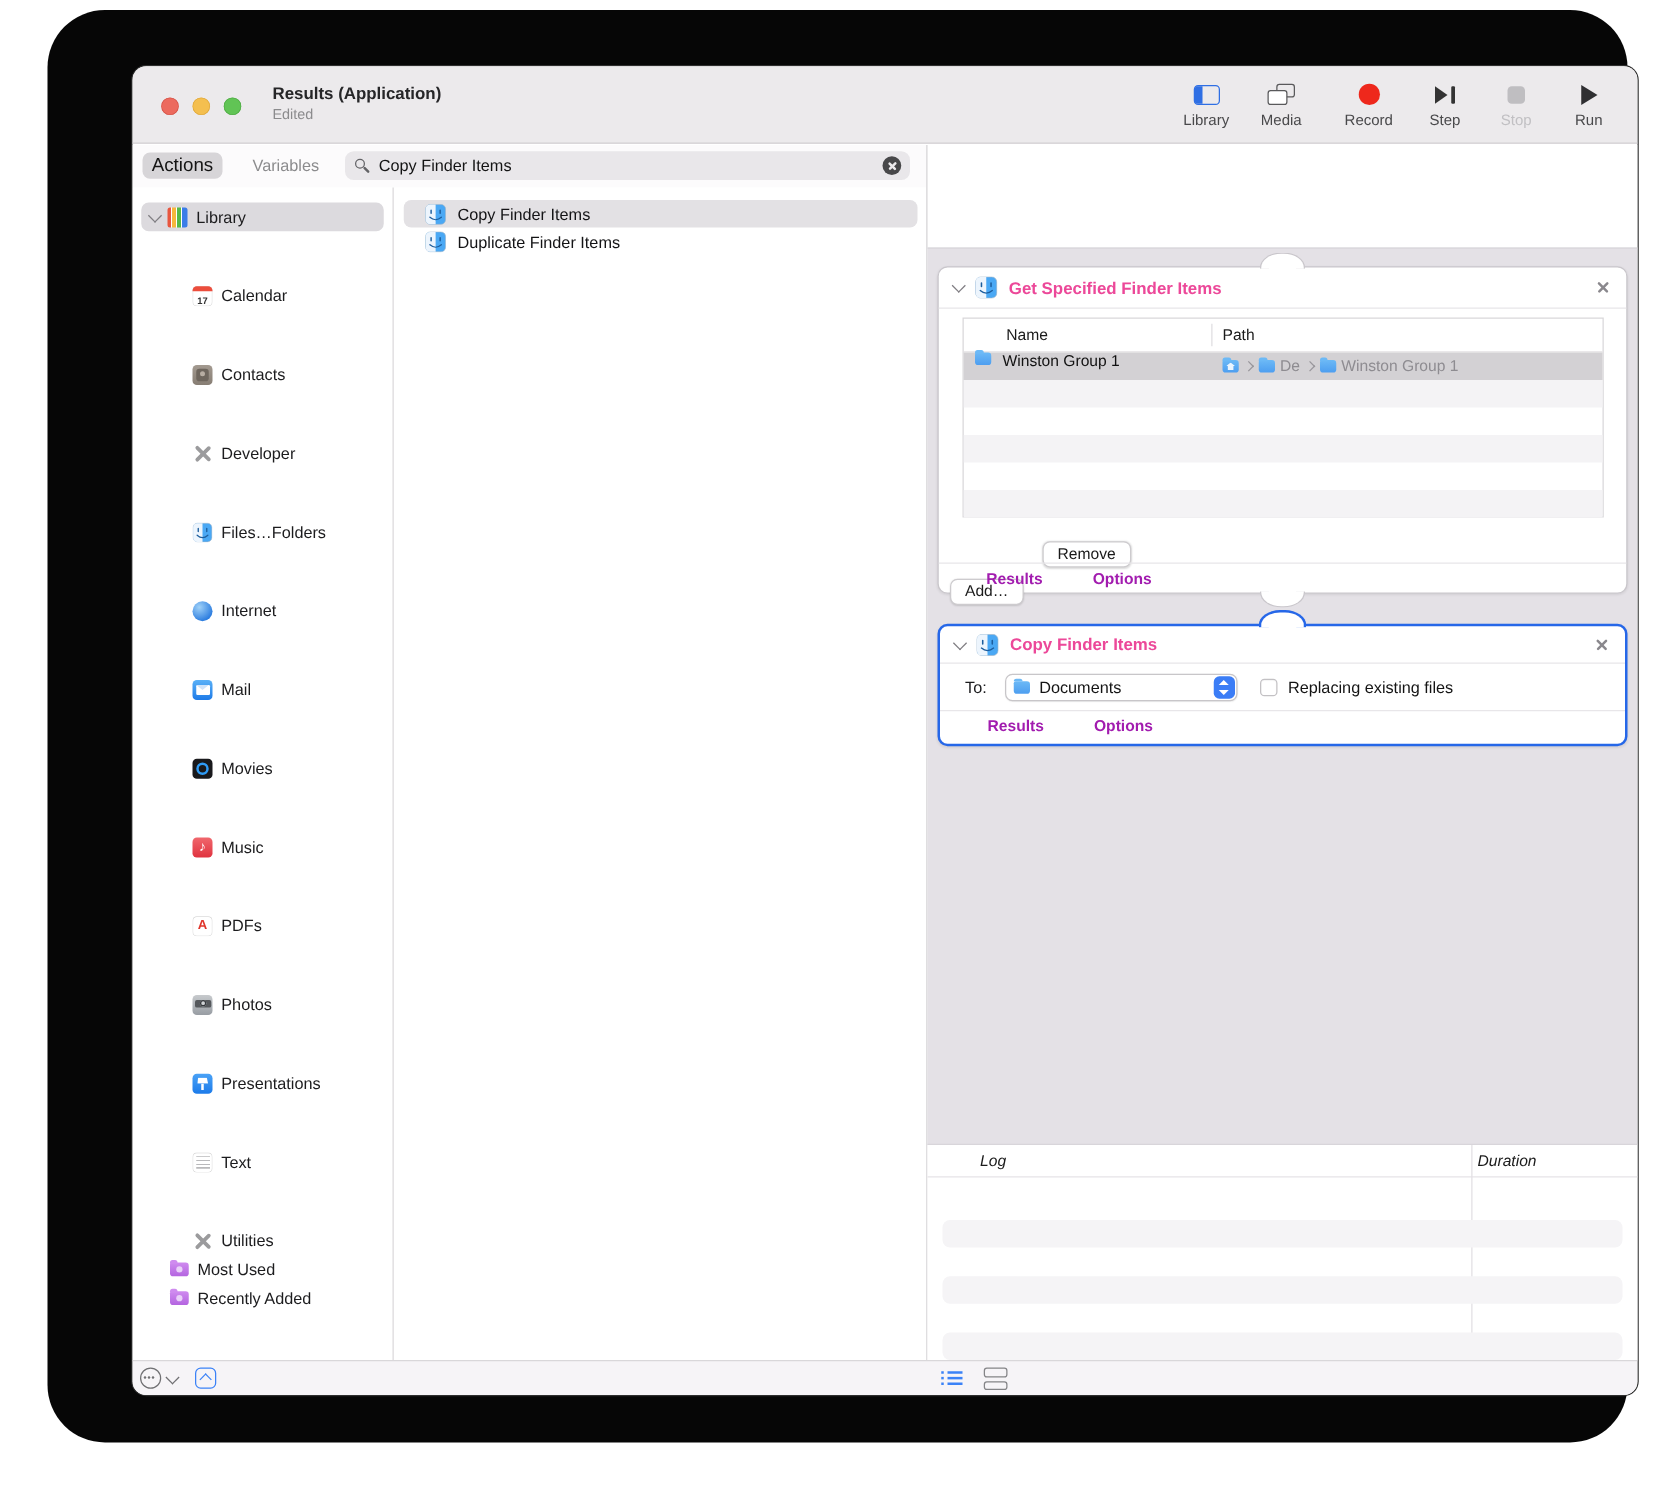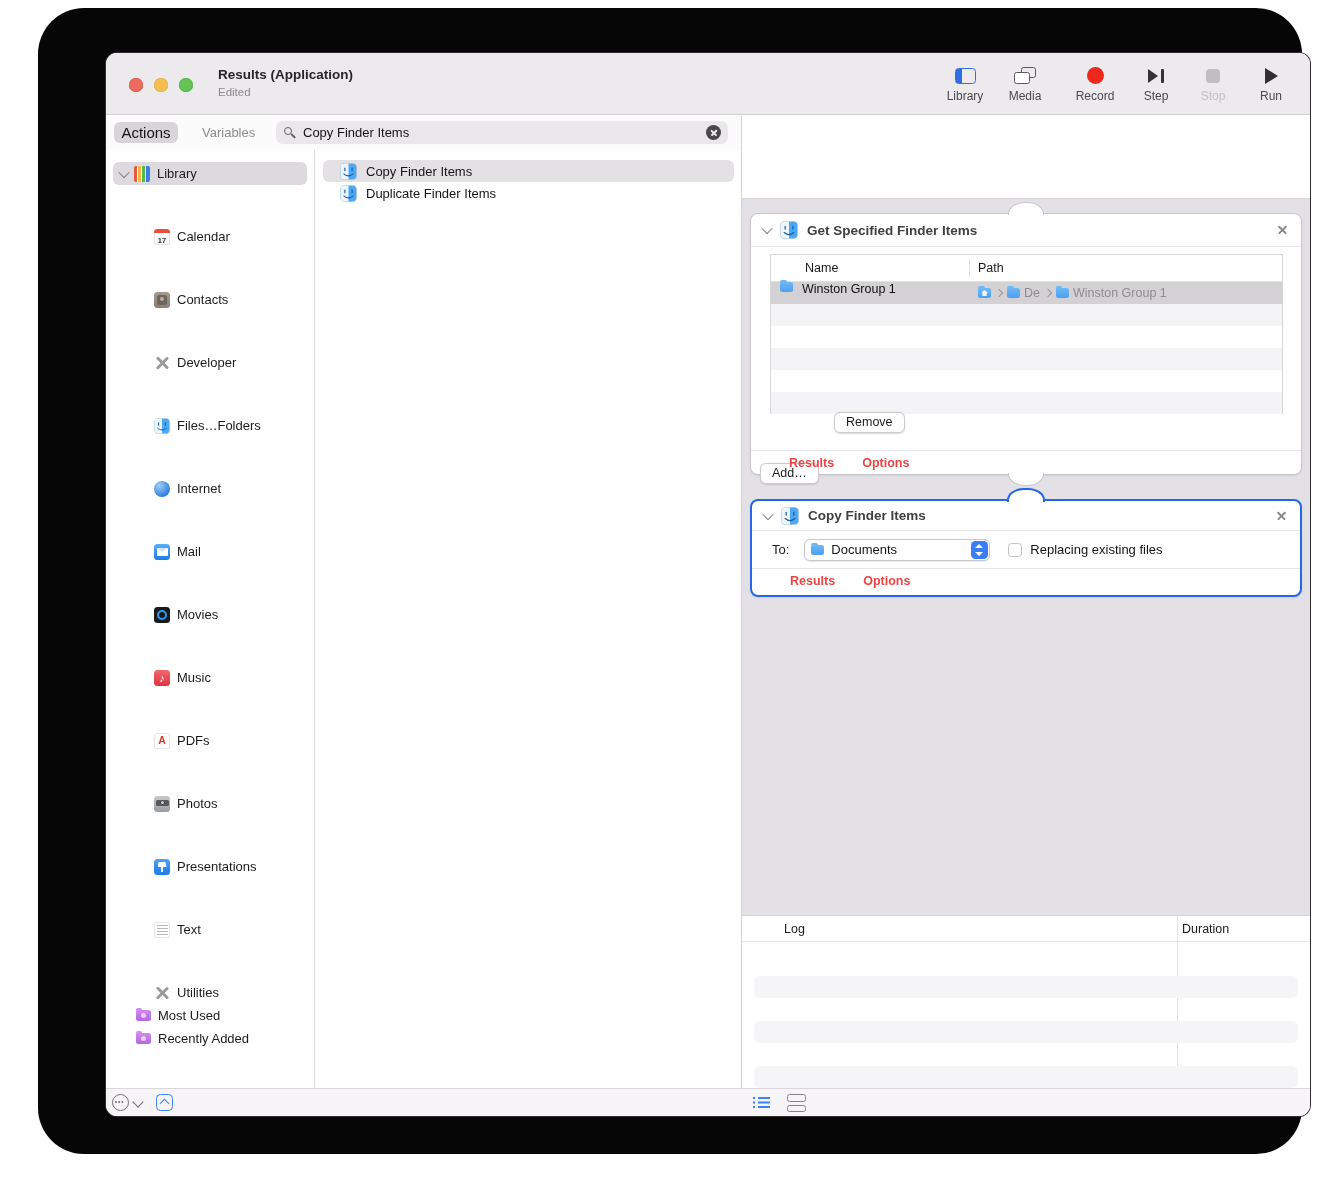--- a/index.html
+++ b/index.html
@@ -109,21 +109,21 @@
   
   .caption{position:absolute;top:30px;left:0;width:100%;text-align:center;font-size:13px;color:#161616;}
   .canvas{position:absolute;top:82px;left:0;right:0;height:718px;background:#e4e1e6;border-top:1px solid #d8d5da;border-bottom:1px solid #d8d5da;box-sizing:border-box;}
 
   .ablock{position:absolute;background:#fff;border:1px solid #c9c6cb;border-radius:8px;box-shadow:0 1px 2px rgba(0,0,0,.08);box-sizing:border-box;}
   .bump{position:absolute;left:50%;top:-12px;transform:translateX(-50%);width:34px;height:12px;background:#fff;border:1px solid #c9c6cb;border-bottom:none;border-radius:17px 17px 0 0/12px 12px 0 0;}
   .bump-down{position:absolute;left:50%;bottom:-12px;transform:translateX(-50%);width:34px;height:12px;background:#fff;border:1px solid #c9c6cb;border-top:none;border-radius:0 0 17px 17px/0 0 12px 12px;}
   .ablock.selected{border:2px solid #2667e8;}
   .ablock.selected .bump{border:2px solid #2667e8;border-bottom:none;top:-13px;}
   .bhead{position:absolute;top:0;left:0;right:0;height:33px;border-bottom:1px solid #e8e6e9;display:flex;align-items:center;padding:0 12px;gap:9px;box-sizing:border-box;}
-  .btitle{font-weight:700;font-size:13.5px;color:#404040;}
+  .btitle{font-weight:700;font-size:13.5px;color:#ec4899;}
   .xic{position:relative;width:13px;height:13px;margin-left:auto;cursor:default;flex:none;}
   .xic::before,.xic::after{content:"";position:absolute;left:1px;top:5.8px;width:11px;height:1.6px;background:#8a888d;border-radius:1px;}
   .xic::before{transform:rotate(45deg);} .xic::after{transform:rotate(-45deg);}
 
   
   .gtable{position:absolute;left:19px;right:18px;top:40px;height:160px;border:1px solid #d9d7da;background:#fff;box-sizing:border-box;}
   .gt-head{height:27px;border-bottom:1px solid #e3e1e4;position:relative;font-size:12.5px;color:#1a1a1a;box-sizing:border-box;}
   .gt-head .h-name{position:absolute;left:34px;top:6px;}
   .gt-head .h-path{position:absolute;left:207px;top:6px;}
   .gt-vdiv{position:absolute;left:198px;top:4px;bottom:4px;width:1px;background:#e0dee1;}
@@ -131,34 +131,34 @@
   .gt-row.selected{background:#d3d1d4;}
   .gt-row.alt{background:#f4f3f5;}
   .gt-row .r-folder{margin-left:9px;}
   .gt-row .r-name{margin-left:9px;color:#111;}
   .pathcell{position:absolute;left:207px;top:0;height:22px;display:flex;align-items:center;gap:4px;color:#8e8c91;}
   .pc{width:5px;height:5px;border-right:1.4px solid #98969b;border-bottom:1.4px solid #98969b;transform:rotate(-45deg);flex:none;margin:0 1px;}
   .ptext{font-size:12.5px;color:#8e8c91;white-space:nowrap;}
 
   .btn{position:absolute;height:21px;background:#fff;border:1px solid #cdcbce;border-radius:6px;font-size:12.5px;padding:0 11px;line-height:19px;box-shadow:0 .5px 1.5px rgba(0,0,0,.14);color:#1a1a1a;box-sizing:border-box;cursor:default;}
   .bfoot-div{position:absolute;left:0;right:0;height:1px;background:#e8e6e9;}
-  .bfoot{position:absolute;left:38px;display:flex;gap:28px;align-items:center;color:#ef4444;font-weight:700;font-size:12.5px;}
+  .bfoot{position:absolute;left:38px;display:flex;gap:40px;align-items:center;color:#a21caf;font-weight:700;font-size:12.5px;}
 
   
   .torow{position:absolute;top:30px;left:0;right:0;height:38px;border-bottom:1px solid #e8e6e9;display:flex;align-items:center;padding-left:20px;box-sizing:border-box;font-size:13px;}
   .dropdown{display:flex;align-items:center;margin-left:15px;width:186px;height:22px;background:#fff;border:1px solid #c8c6c9;border-radius:6px;box-sizing:border-box;padding-left:6px;gap:7px;box-shadow:0 .5px 1px rgba(0,0,0,.08);cursor:default;}
   .dd-text{flex:1;font-size:13px;color:#141414;}
   .stepper{width:17px;height:18px;margin-right:1.5px;background:#3b7df6;border-radius:4.5px;position:relative;flex:none;}
   .stepper::before{content:"";position:absolute;left:4.5px;top:3px;border-left:4px solid transparent;border-right:4px solid transparent;border-bottom:4.5px solid #fff;}
   .stepper::after{content:"";position:absolute;left:4.5px;bottom:3px;border-left:4px solid transparent;border-right:4px solid transparent;border-top:4.5px solid #fff;}
   .checkbox{width:14px;height:14px;margin-left:18px;background:#fff;border:1px solid #c3c1c4;border-radius:3.5px;box-sizing:border-box;box-shadow:inset 0 .5px 1px rgba(0,0,0,.06);flex:none;cursor:default;}
   .cb-label{margin-left:8px;font-size:13px;color:#141414;}
 
   
-  .logarea{position:absolute;left:0;right:0;top:800px;height:172px;background:#fff;}
+  .logarea{position:absolute;left:0;right:0;top:800px;height:172px;background:#fff;font-style:italic;}
   .log-h{position:absolute;top:6px;font-size:12.5px;color:#1a1a1a;}
   .log-hdiv{position:absolute;left:0;right:0;top:25px;height:1px;background:#e6e4e7;}
   .log-vdiv{position:absolute;left:435px;top:0;bottom:0;width:1px;background:#e2e0e3;}
   .log-stripe{position:absolute;left:12px;right:12px;height:22px;border-radius:6px;background:#f5f4f6;}
 
   
   .footer{position:absolute;left:0;bottom:0;width:100%;height:28px;background:#f6f4f7;border-top:1px solid #d9d7da;box-sizing:border-box;}
   .fi-more{position:absolute;left:6px;top:5px;width:17px;height:17px;border:1.5px solid #707073;border-radius:50%;box-sizing:border-box;cursor:default;}
   .fi-more::before{content:"";position:absolute;left:2.4px;top:5.8px;width:2px;height:2px;border-radius:50%;background:#707073;box-shadow:3.2px 0 0 #707073,6.4px 0 0 #707073;}
   .fi-chev{position:absolute;left:28px;top:9px;width:7px;height:7px;border-right:1.8px solid #707073;border-bottom:1.8px solid #707073;transform:rotate(45deg);cursor:default;}
@@ -374,21 +374,21 @@
             </span>
           </div>
           <div class="gt-row alt"></div>
           <div class="gt-row"></div>
           <div class="gt-row alt"></div>
           <div class="gt-row"></div>
           <div class="gt-row alt"></div>
         </div>
 
         <button class="btn" style="left:9px;top:205px;margin-top:44px;">Add…</button>
-        <button class="btn" style="left:83px;top:198px;">Remove</button>
+        <button class="btn" style="left:83px;top:219px;">Remove</button>
 
         <div class="bfoot-div" style="top:236px;"></div>
         <div class="bfoot" style="top:237px;height:24px;">
           <span>Results</span>
           <span>Options</span>
         </div>
       </div>
 
       <div class="ablock selected" style="left:8px;top:383px;width:552px;height:98px;">
         <div class="bump"></div>

